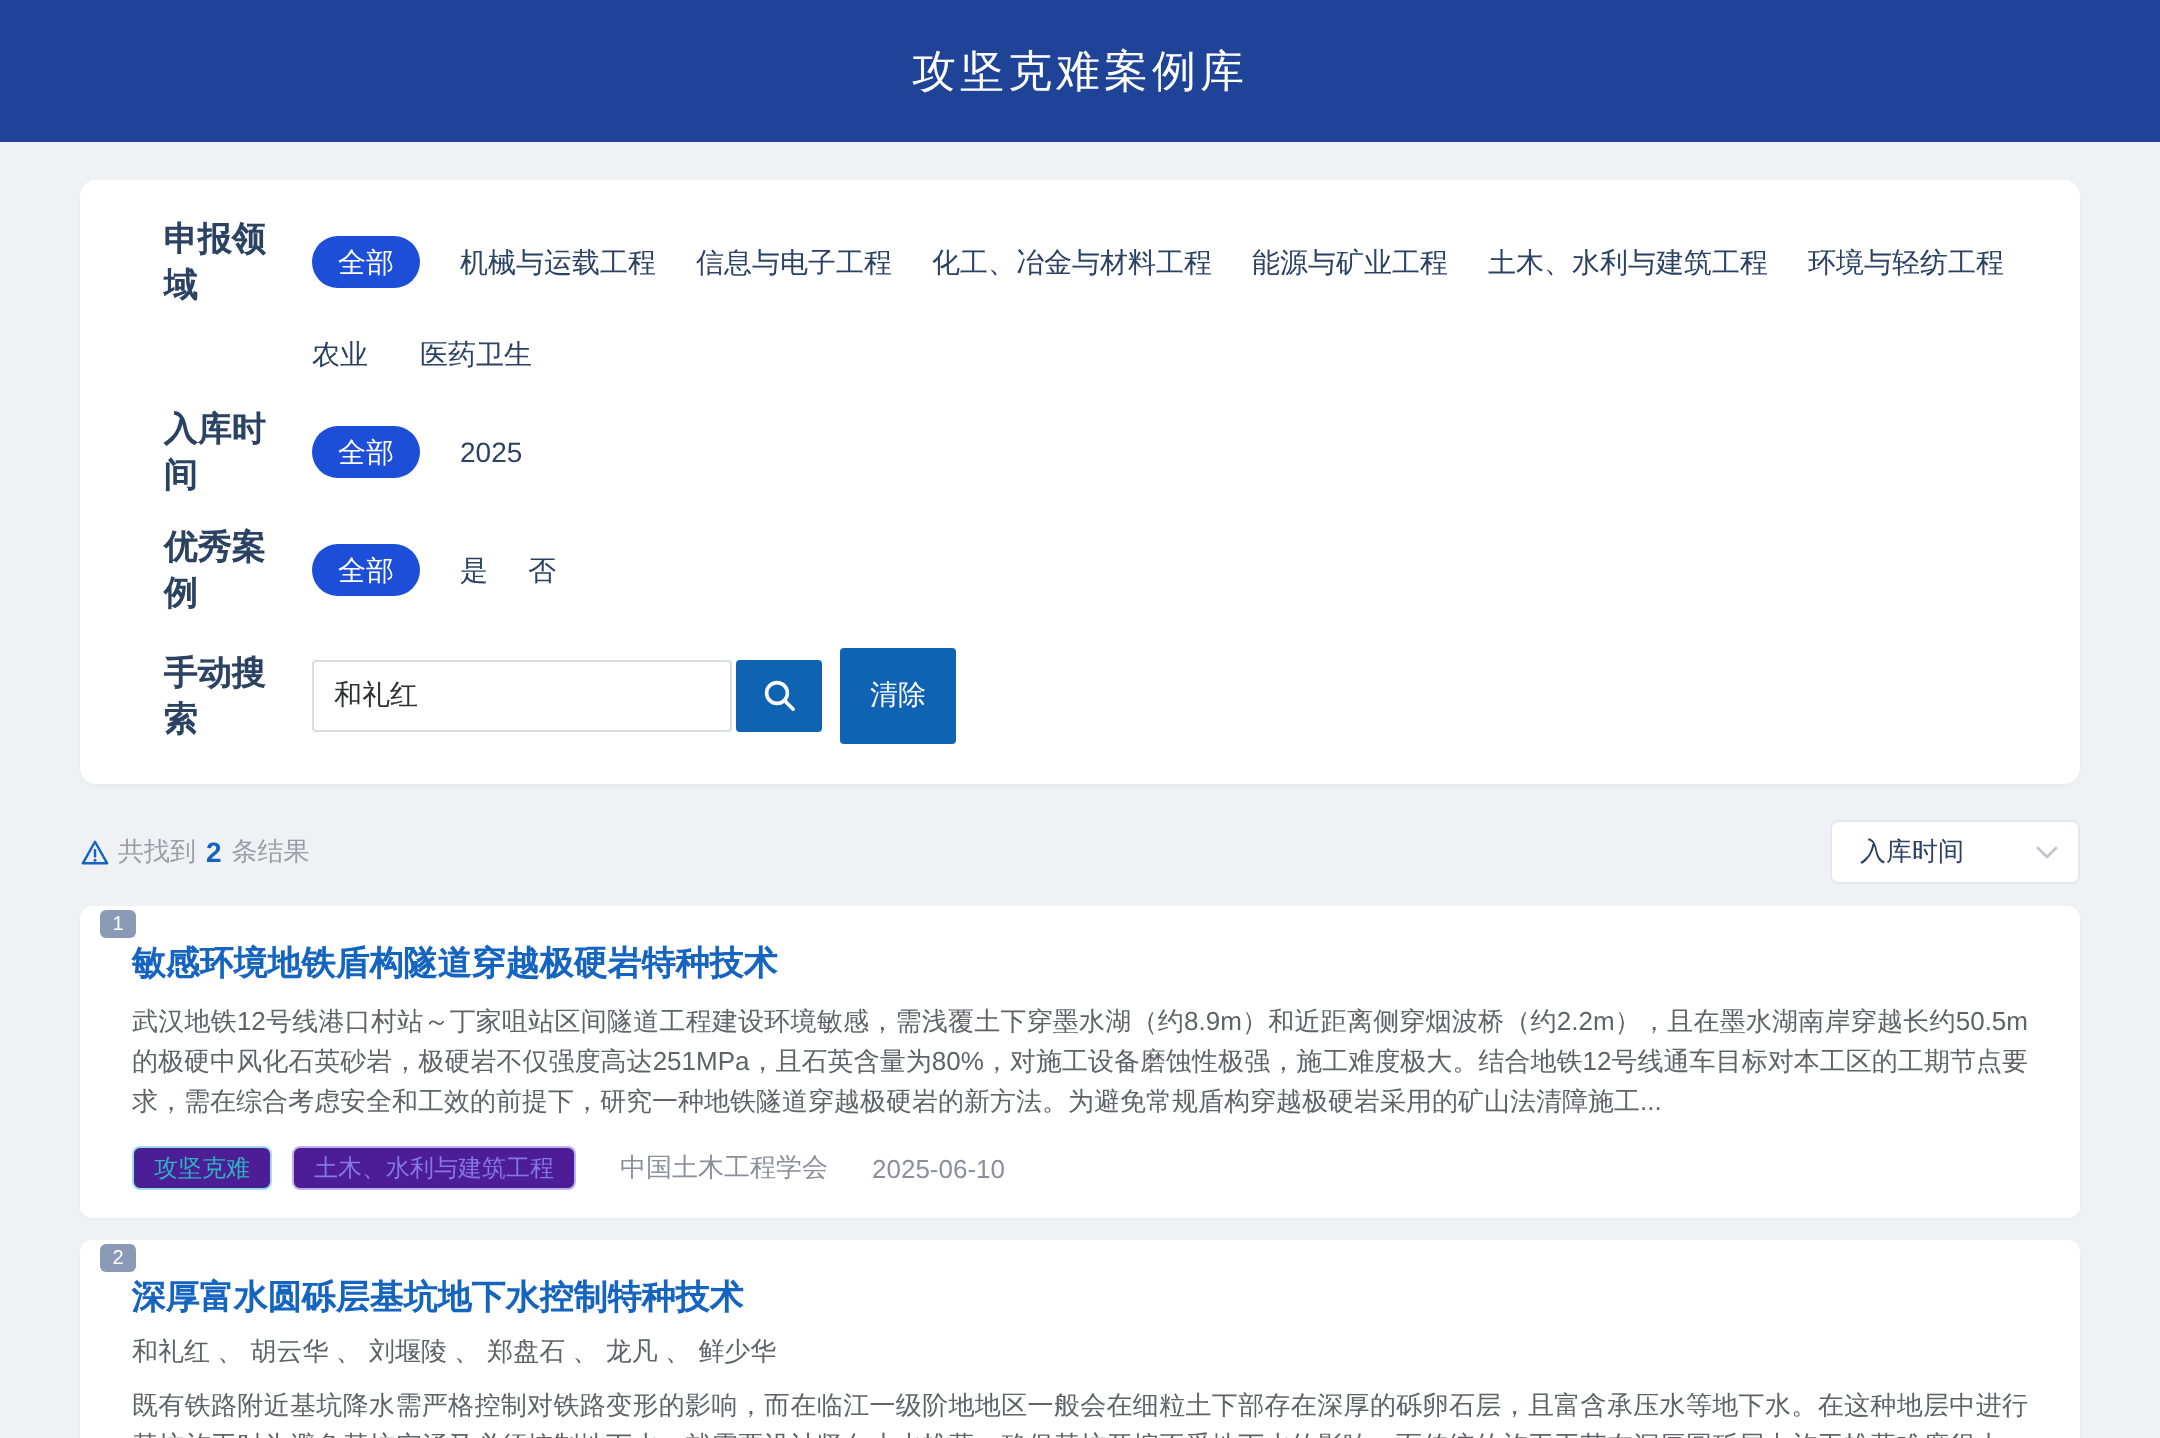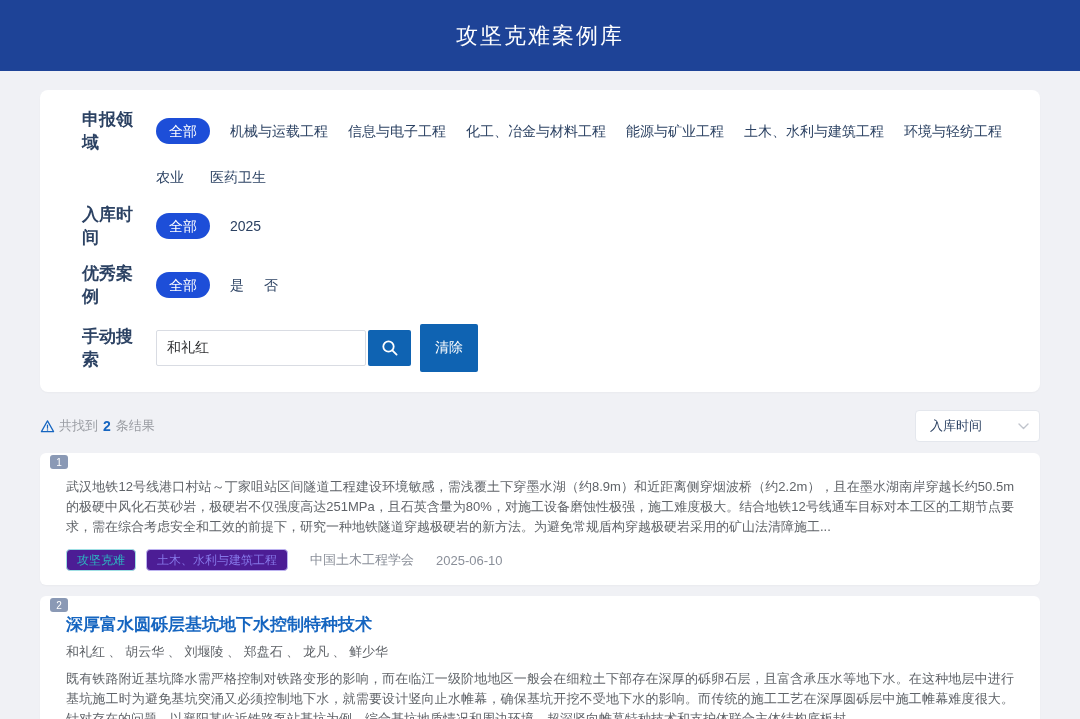--- a/index.html
+++ b/index.html
@@ -177,20 +177,21 @@
       <span style="display:flex;">
         <svg width="11" height="7" viewBox="0 0 11 7" fill="none">
           <path d="M1 1 L5.5 5.5 L10 1" stroke="#c0c4cc" stroke-width="1.4" stroke-linecap="round" stroke-linejoin="round"></path>
         </svg>
       </span>
     </div>
   </div>
 
   <div class="card">
     <div class="card-badge">1</div>
+    <div class="card-title">敏感环境地铁盾构隧道穿越极硬岩特种技术</div>
     <div class="card-desc">武汉地铁12号线港口村站～丁家咀站区间隧道工程建设环境敏感，需浅覆土下穿墨水湖（约8.9m）和近距离侧穿烟波桥（约2.2m），且在墨水湖南岸穿越长约50.5m的极硬中风化石英砂岩，极硬岩不仅强度高达251MPa，且石英含量为80%，对施工设备磨蚀性极强，施工难度极大。结合地铁12号线通车目标对本工区的工期节点要求，需在综合考虑安全和工效的前提下，研究一种地铁隧道穿越极硬岩的新方法。为避免常规盾构穿越极硬岩采用的矿山法清障施工...</div>
     <div class="card-footer">
       <span class="tag tag-teal">攻坚克难</span>
       <span class="tag tag-purple">土木、水利与建筑工程</span>
       <span class="footer-text">中国土木工程学会</span>
       <span class="footer-text">2025-06-10</span>
     </div>
   </div>
 
   <div class="card">

